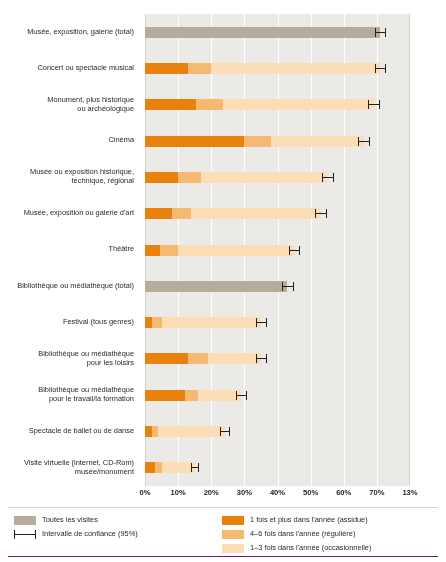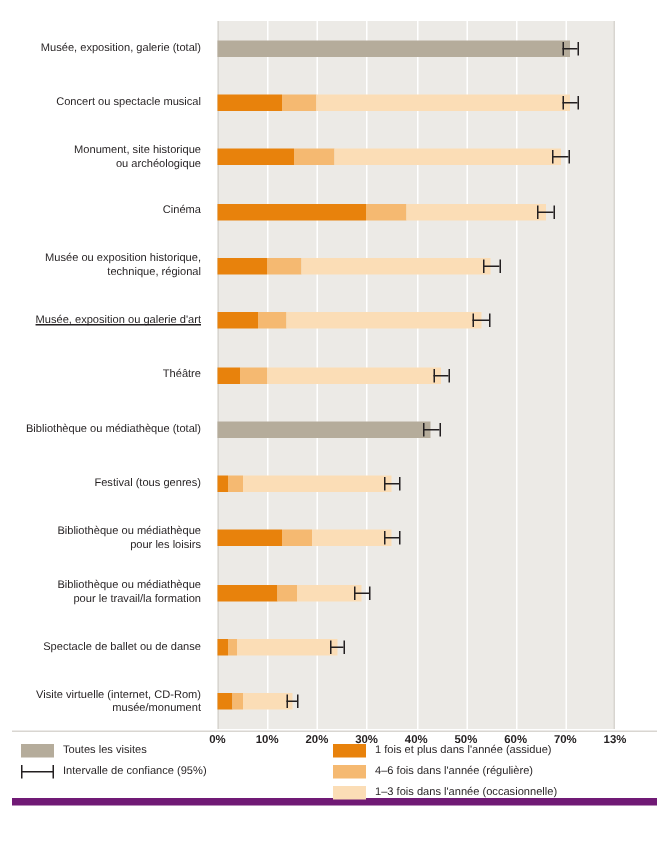--- a/index.html
+++ b/index.html
@@ -64,23 +64,23 @@
     position:absolute;top:0;
     font-size:7.6px;
     font-weight:bold;
     color:#231f20;
     transform:translateX(-50%);
     white-space:nowrap;
   }
 
   
   #legend{
-    position:absolute;left:8px;top:487px;width:430px;height:50px;
+    position:absolute;left:8px;top:507px;width:430px;height:50px;
     border-top:1px solid #d9d6d1;
-    border-bottom:5px solid #701a75;
+    border-bottom:1px solid #701a75;
     padding-top:5px;
     box-sizing:border-box;
   }
   .legcol{position:absolute;top:6px;}
   .legitem{position:relative;height:13px;margin-bottom:1px;}
   .legswatch{
     position:absolute;left:0;top:2px;width:22px;height:9px;
   }
   .legtext{
     position:absolute;left:28px;top:0px;
@@ -108,31 +108,31 @@
     </div>
 
   <div class="labels" id="labels">
       <div class="lbl" style="top: 12.5538px;">
         <div>Musée, exposition, galerie (total)</div>
       </div>
       <div class="lbl" style="top: 48.8615px; margin-left: 38px;">
         <div>Concert ou spectacle musical</div>
       </div>
       <div class="lbl" style="top: 80.5692px;">
-        <div>Monument, site historique</div>
+        <div>Monument, plus historique</div>
         <div>ou archéologique</div>
       </div>
       <div class="lbl" style="top: 121.477px;">
         <div>Cinéma</div>
       </div>
       <div class="lbl" style="top: 153.185px;">
         <div>Musée ou exposition historique,</div>
         <div>technique, régional</div>
       </div>
-      <div class="lbl" style="top: 194.092px; text-decoration: underline;">
+      <div class="lbl" style="top: 194.092px;">
         <div>Musée, exposition ou galerie d'art</div>
       </div>
       <div class="lbl" style="top: 230.4px;">
         <div>Théâtre</div>
       </div>
       <div class="lbl" style="top: 266.708px;">
         <div>Bibliothèque ou médiathèque (total)</div>
       </div>
       <div class="lbl" style="top: 303.015px;">
         <div>Festival (tous genres)</div>

